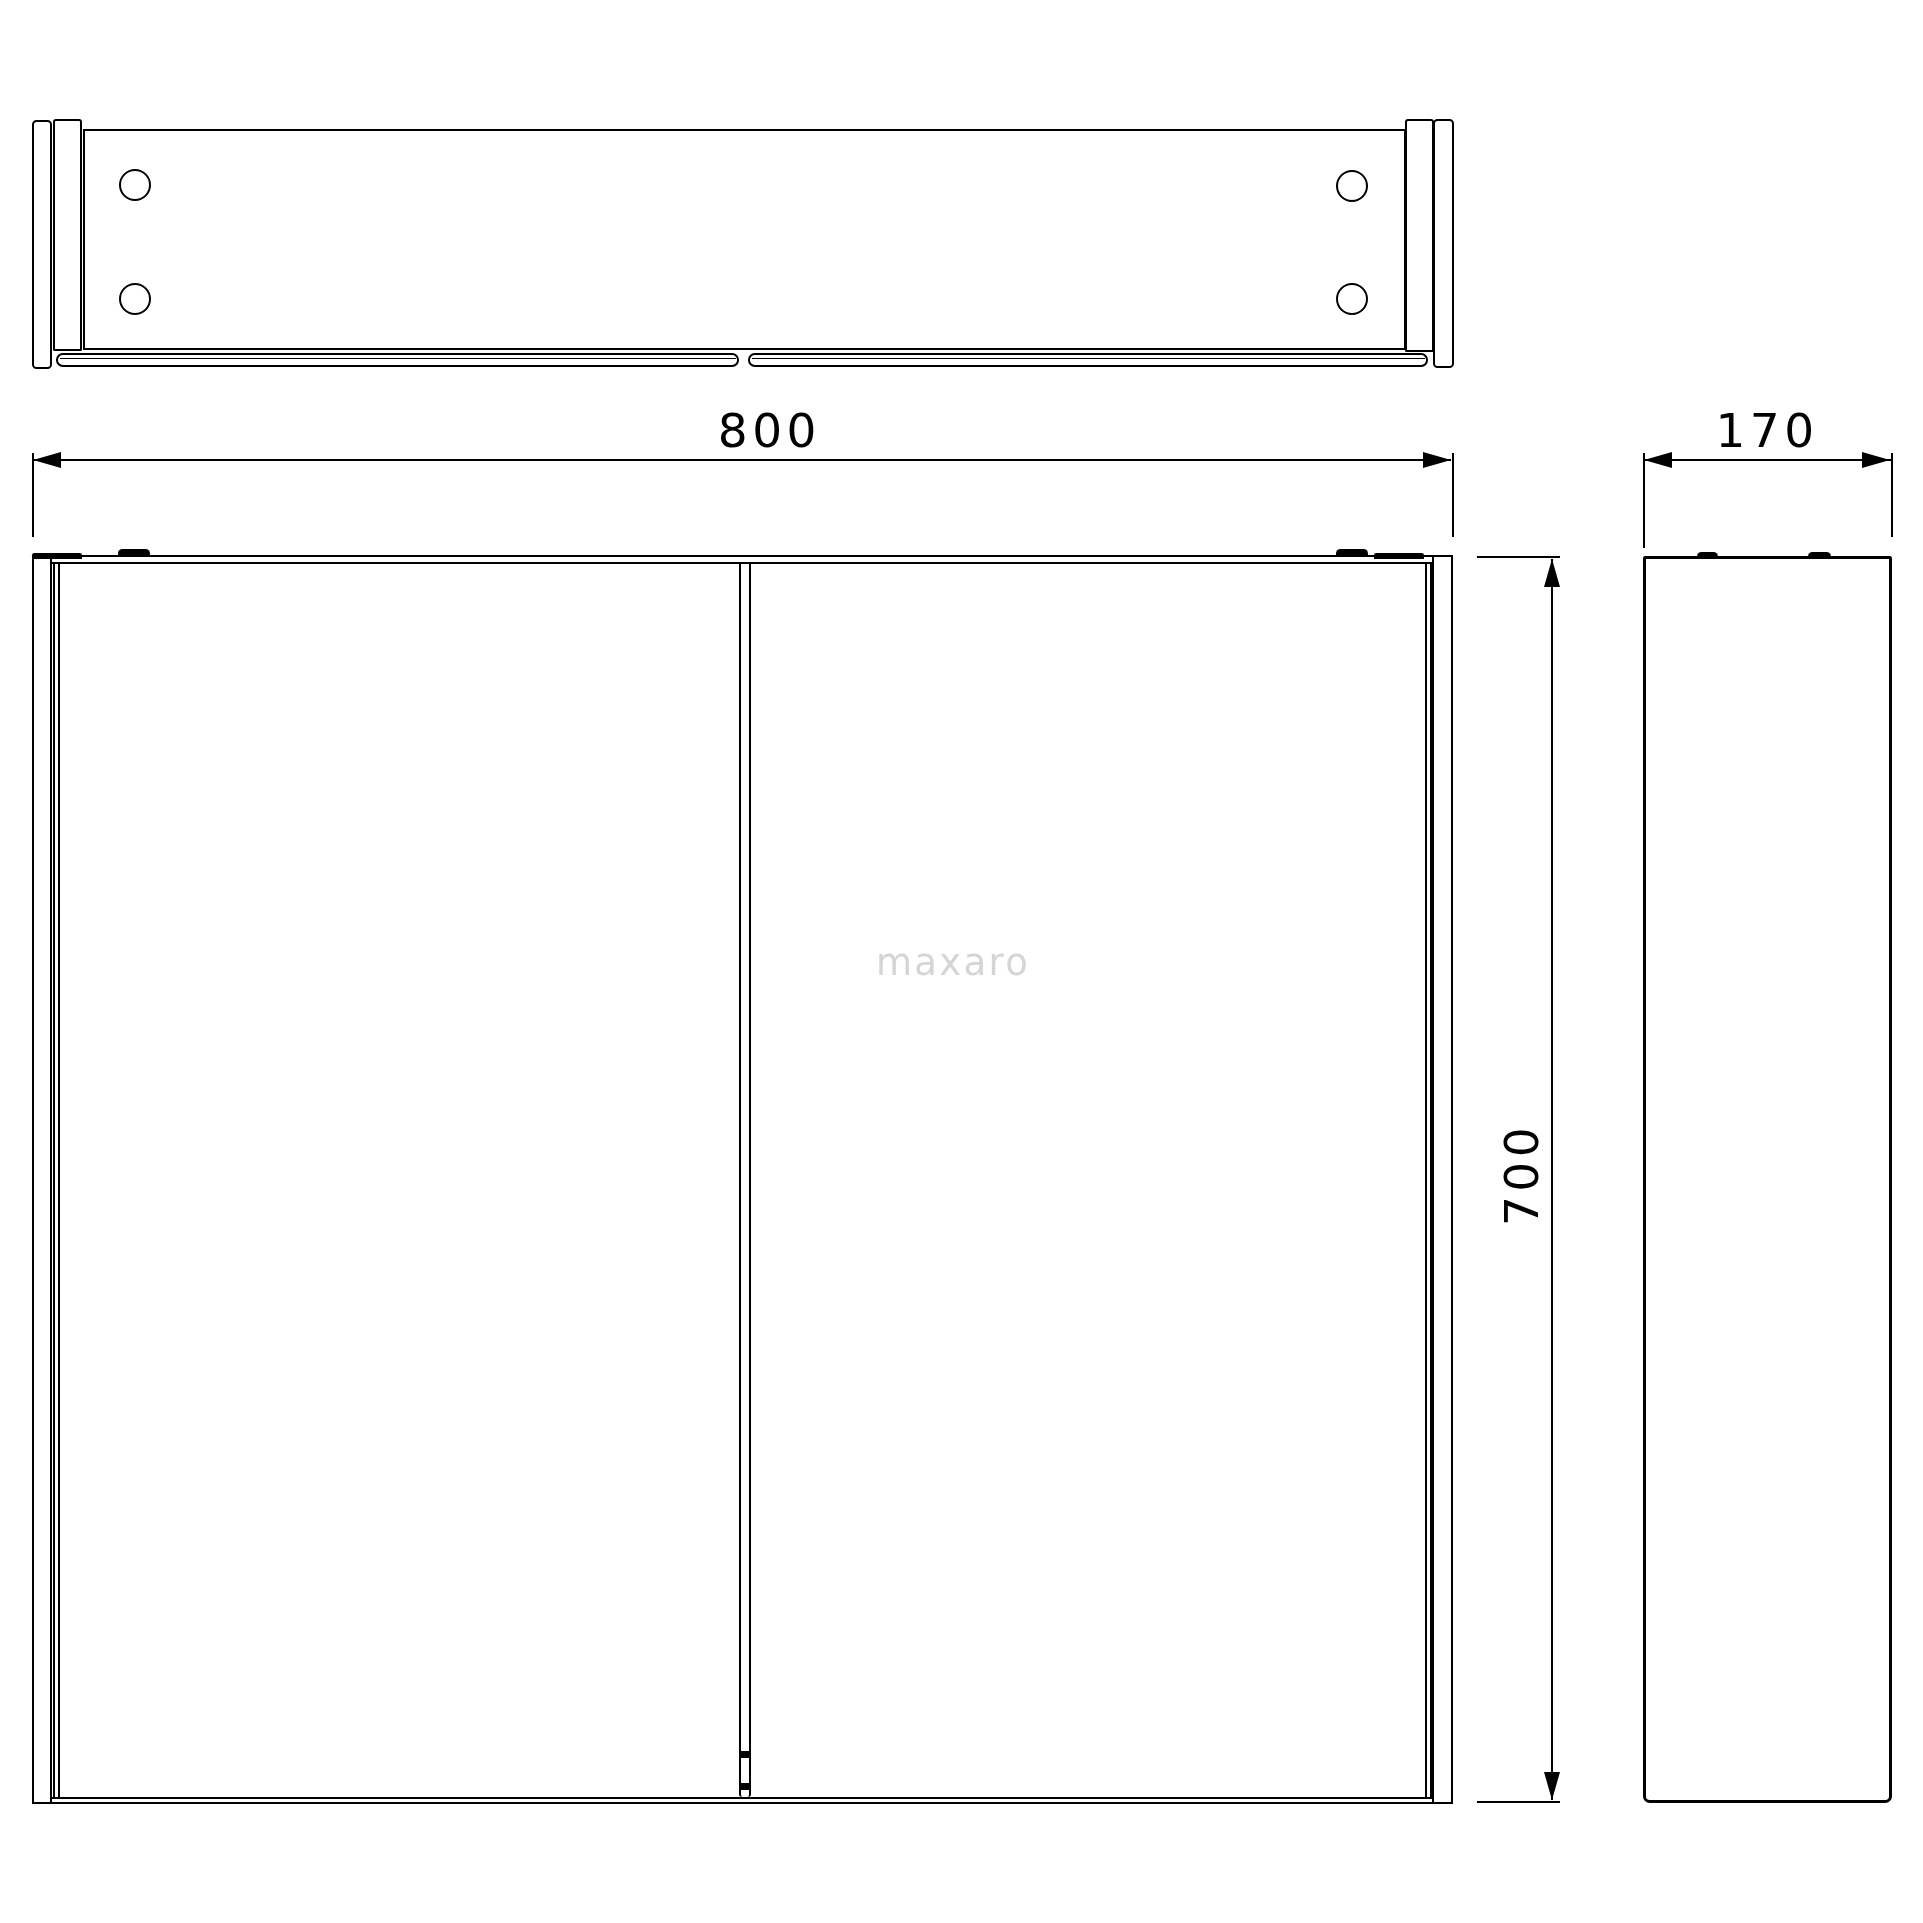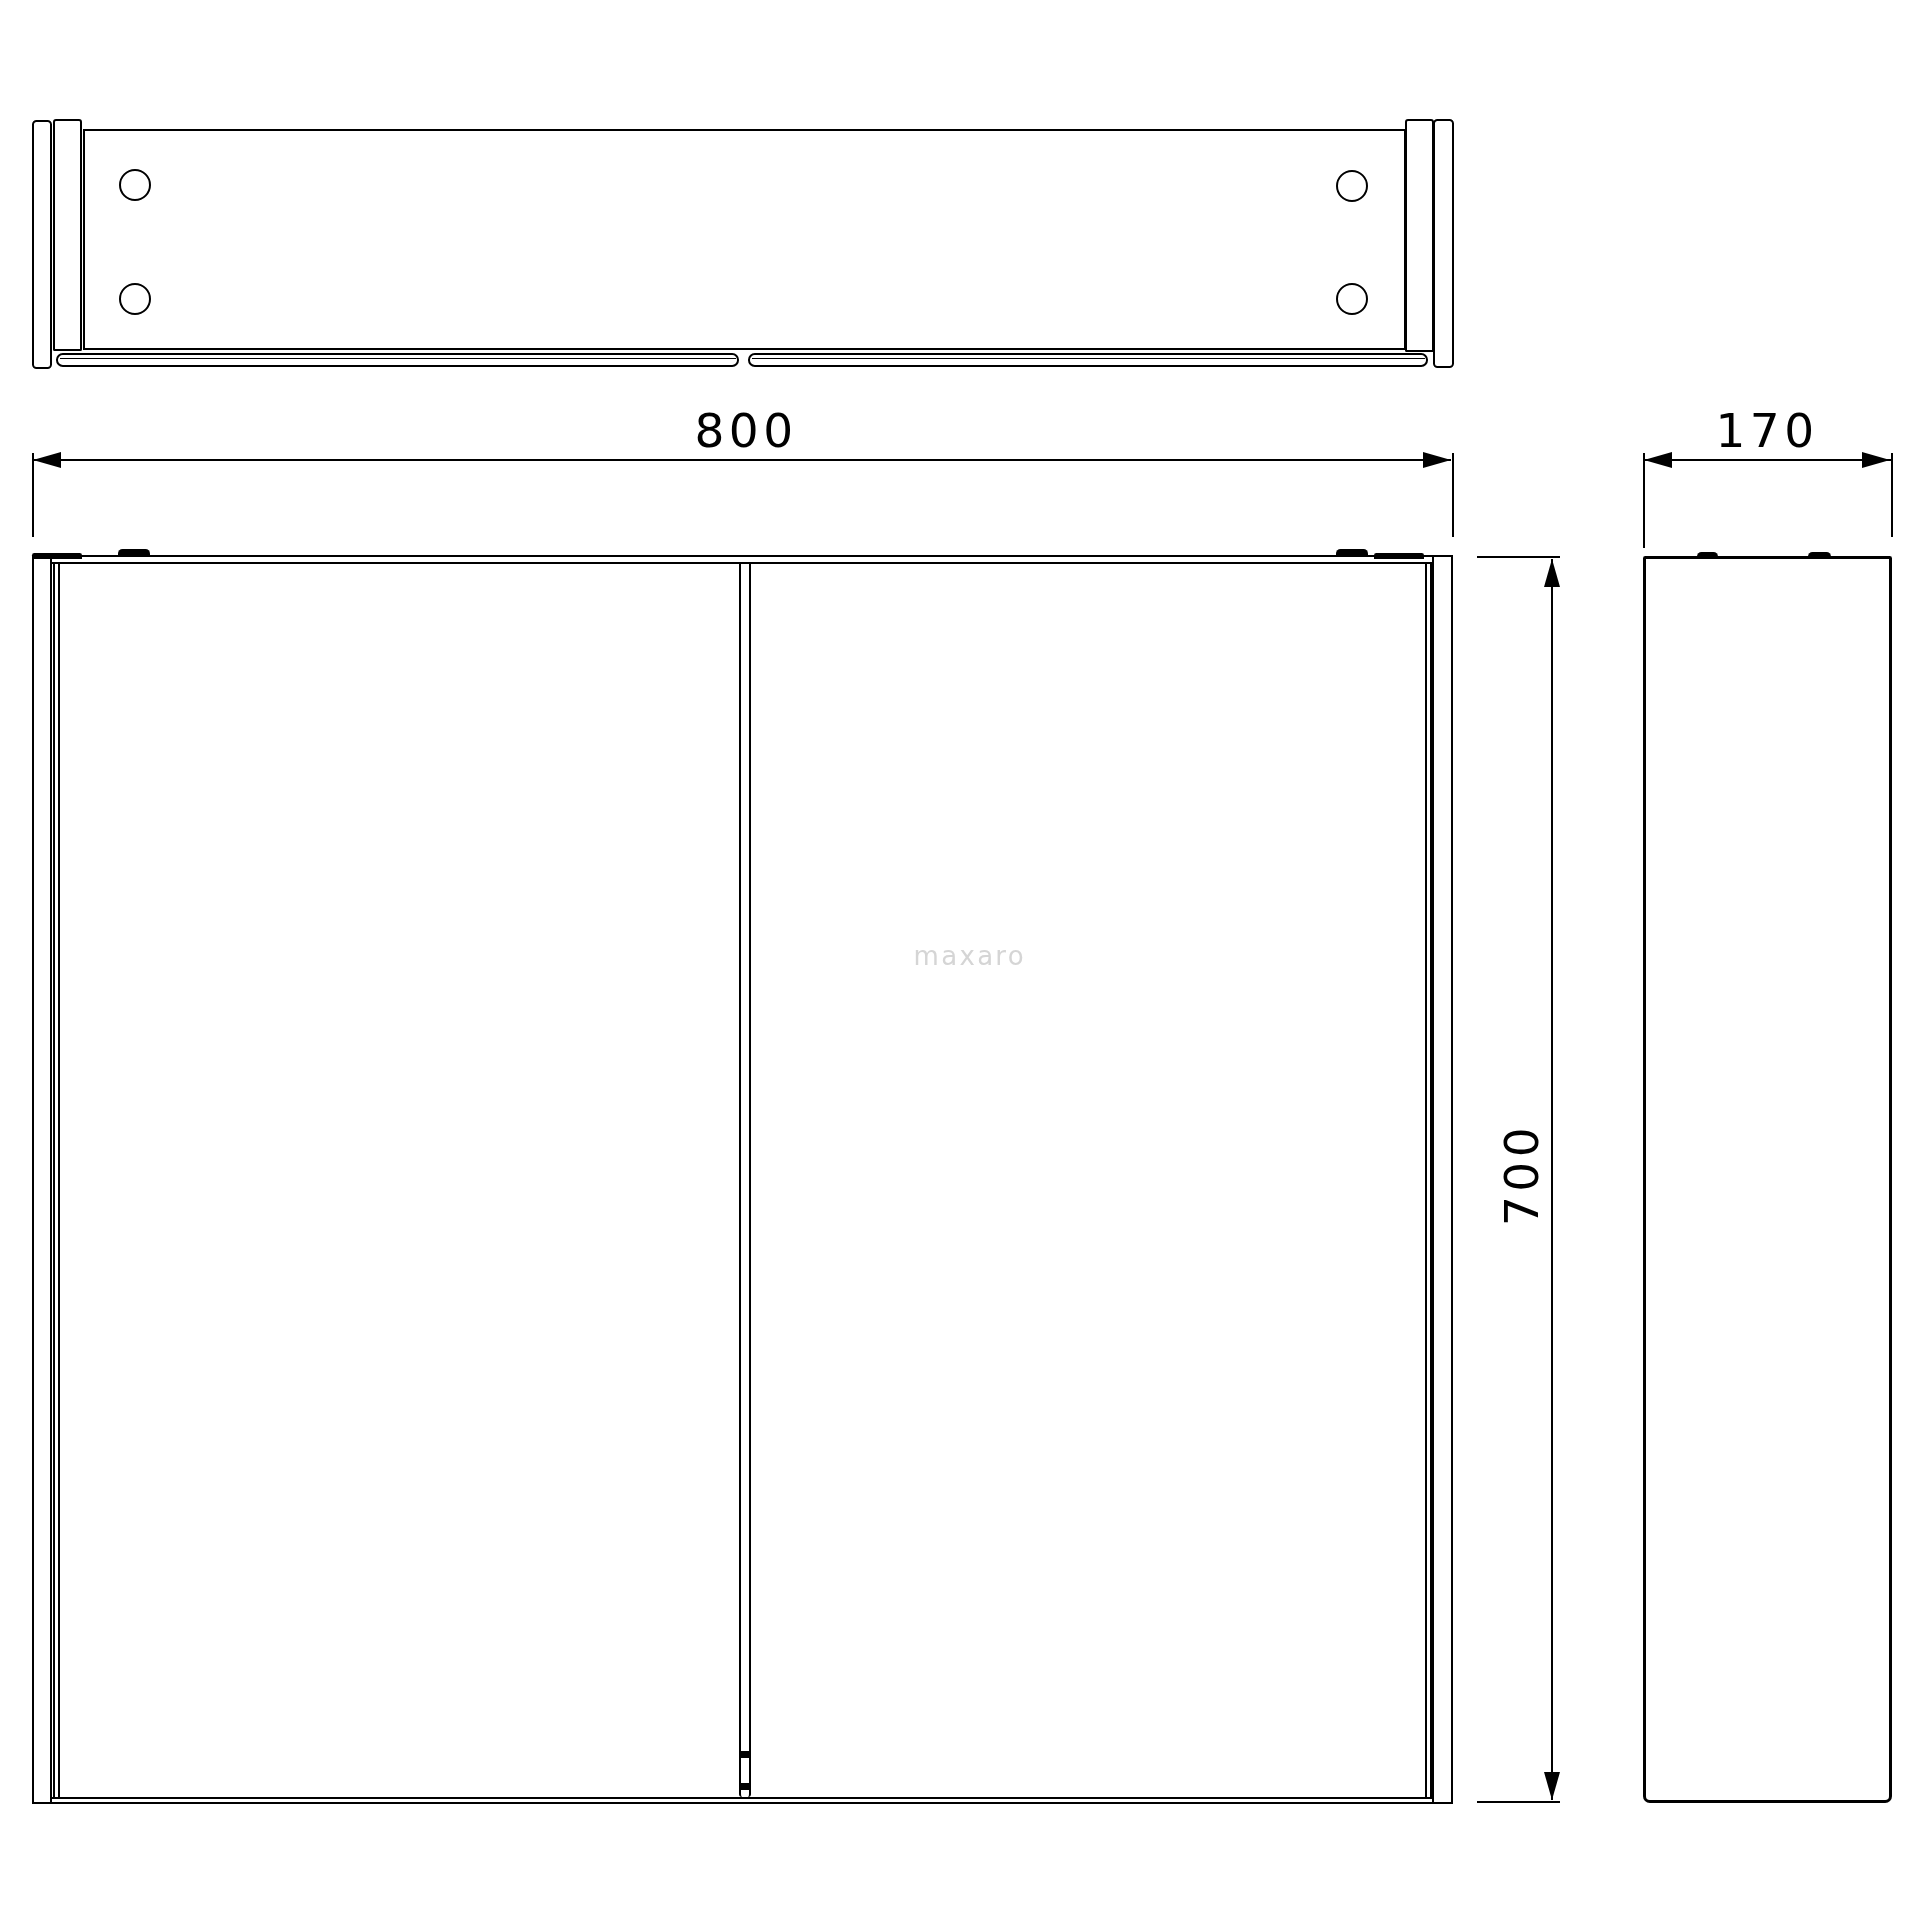--- a/index.html
+++ b/index.html
@@ -17,22 +17,22 @@
   .dimtext{
     position:absolute;font-size:47px;letter-spacing:4.5px;color:#000;
     text-align:center;white-space:nowrap;
   }
   .arrow{position:absolute;width:0;height:0;}
   .arrow.left {border-top:8.3px solid transparent;border-bottom:8.3px solid transparent;border-right:28.6px solid #000;}
   .arrow.right{border-top:8.3px solid transparent;border-bottom:8.3px solid transparent;border-left:28.6px solid #000;}
   .arrow.up   {border-left:8.3px solid transparent;border-right:8.3px solid transparent;border-bottom:28.6px solid #000;}
   .arrow.down {border-left:8.3px solid transparent;border-right:8.3px solid transparent;border-top:28.6px solid #000;}
   .watermark{
-    position:absolute;font-size:26px;letter-spacing:2.3px;color:#d5d5d5;
-    text-align:right;
+    position:absolute;font-size:37px;letter-spacing:2.3px;color:#d5d5d5;
+    text-align:left;
   }
   .vline2{position:absolute;width:1.5px;background:#000;}
   .hline2{position:absolute;height:1.5px;background:#000;}
   .dbl{position:absolute;border-left:2.3px solid #000;border-right:2.3px solid #000;box-sizing:border-box;background:#fff;}
 </style>
 </head>
 <body>
 
 <div id="canvas">
 
@@ -83,21 +83,21 @@
     <div class="bump" style="left:1697px;top:552px;width:21px;height:5.3px;"></div>
     <div class="bump" style="left:1808px;top:552px;width:22.5px;height:5.3px;"></div>
   </div>
 
   <div>
     <div class="vline2" style="left:32px;top:453px;height:84px;"></div>
     <div class="vline2" style="left:1452px;top:453px;height:84px;"></div>
     <div class="hline2" style="left:34px;top:459px;width:1417px;"></div>
     <div class="arrow left" style="left:33px;top:452px;"></div>
     <div class="arrow right" style="left:1423px;top:452px;"></div>
-    <div class="dimtext" style="left:671px;top:403px;width:150px;">800</div>
+    <div class="dimtext" style="left:671px;top:403px;width:150px;text-align:right;">800</div>
   </div>
 
   <div>
     <div class="vline2" style="left:1643px;top:453px;height:95px;"></div>
     <div class="vline2" style="left:1891px;top:453px;height:84px;"></div>
     <div class="hline2" style="left:1645px;top:459px;width:246px;"></div>
     <div class="arrow left" style="left:1644px;top:452px;"></div>
     <div class="arrow right" style="left:1862px;top:452px;"></div>
     <div class="dimtext" style="left:1692px;top:403px;width:150px;">170</div>
   </div>

